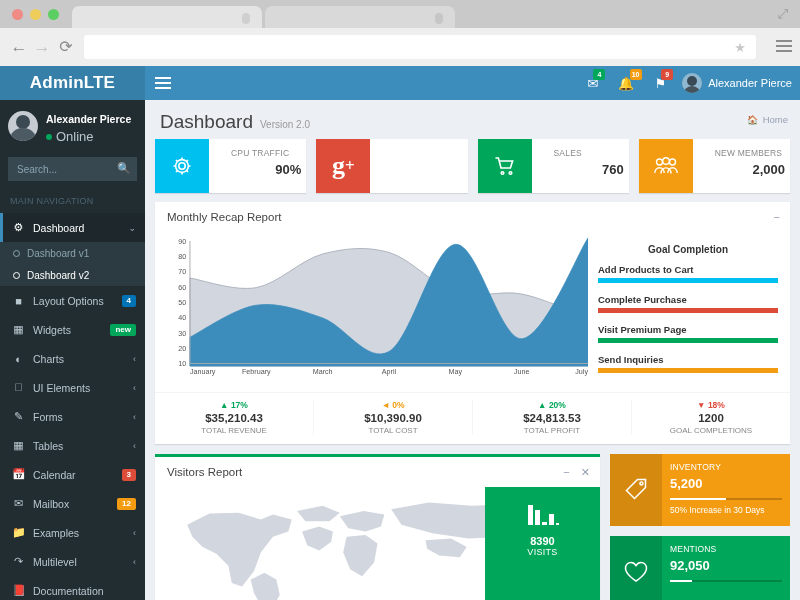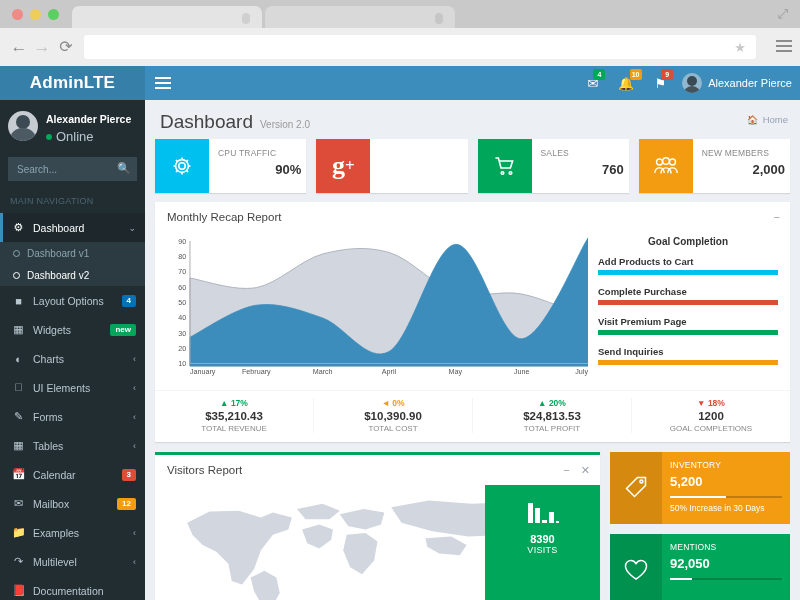--- a/index.html
+++ b/index.html
@@ -133,38 +133,38 @@
   .content { padding:0 10px; }
 
   
   .row-boxes { display:flex; gap:10px; margin-bottom:9px; }
   .info-box {
     flex:1 1 0; min-width:0; height:54px; background:#fff; display:flex;
     box-shadow:0 1px 1px rgba(0,0,0,.1);
   }
   .ib-icon { width:54px; flex:0 0 54px; display:flex; align-items:center; justify-content:center; color:#fff; font-size:22px; }
   .ib-content { flex:1 1 auto; min-width:0; padding:9px 5px 0 9px; }
-  .ib-text { font-size:8.5px; color:#888; text-transform:uppercase; letter-spacing:.2px; white-space:nowrap; }
+  .ib-text { font-size:8.5px; color:#888; text-transform:uppercase; letter-spacing:.2px; white-space:nowrap;margin-left:13px; }
   .ib-number { font-size:13px; font-weight:bold; color:#333; margin-top:4px; white-space:nowrap;text-align:right; }
 
   
   .box { background:#fff; box-shadow:0 1px 1px rgba(0,0,0,.1); margin-bottom:10px; }
   .box.box-top-green { border-top:3px solid #00a65a; }
   .box-header { height:30px; padding:0 12px; display:flex; align-items:center; border-bottom:0; position:relative; }
   .box-title { font-size:11.5px; color:#444; }
   .box-tools { position:absolute; right:10px; top:0; height:30px; display:flex; align-items:center; gap:11px; color:#97a0b3; font-size:11px; }
   .box-body { padding:0 12px 8px 12px; }
 
   .recap-inner { display:flex; gap:10px; }
   .chart-col { flex:1 1 auto; min-width:0; }
   .goals-col { width:180px; flex:0 0 180px; padding-top:2px; }
   .chart-title { text-align:center; font-size:10px; font-weight:bold; color:#333; margin:2px 0 6px 0; }
 
   .chart-area { position:relative; height:150px; }
-  .goal-title { text-align:center; font-size:10px; font-weight:bold; color:#333; margin:2px 0 9px 0; }
+  .goal-title { text-align:center; font-size:10px; font-weight:bold; color:#333; margin:10px 0 9px 0; }
   .goal-item { margin-bottom:11px; }
   .goal-label { font-size:9.5px; font-weight:bold; color:#333; margin-bottom:3px; }
   .goal-track { height:5px; background:#f5f5f5; }
   .goal-bar { height:5px; }
 
   .box-footer {
     border-top:1px solid #f4f4f4; display:flex; padding:7px 0 9px 0;
   }
   .stat-cell { flex:1 1 0; text-align:center; border-right:1px solid #f4f4f4; padding:0 20px; }
   .stat-cell:last-child { border-right:0; }

